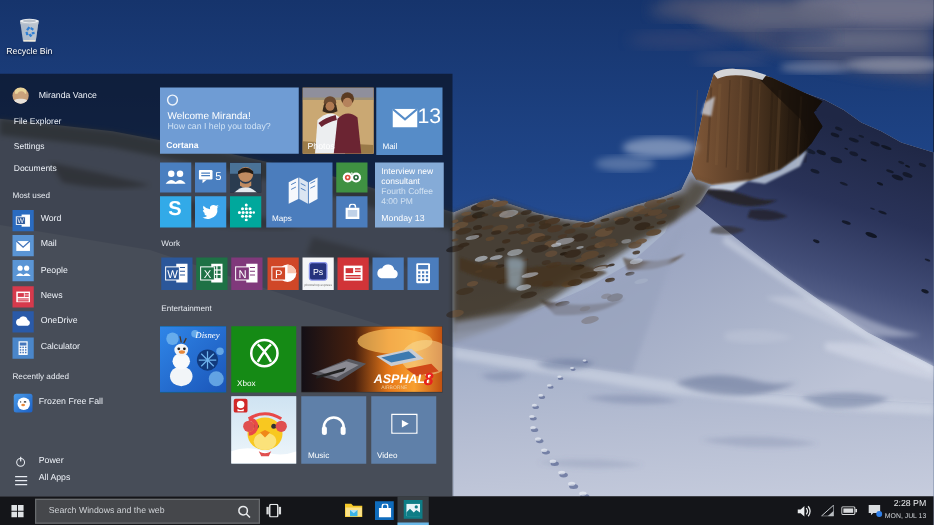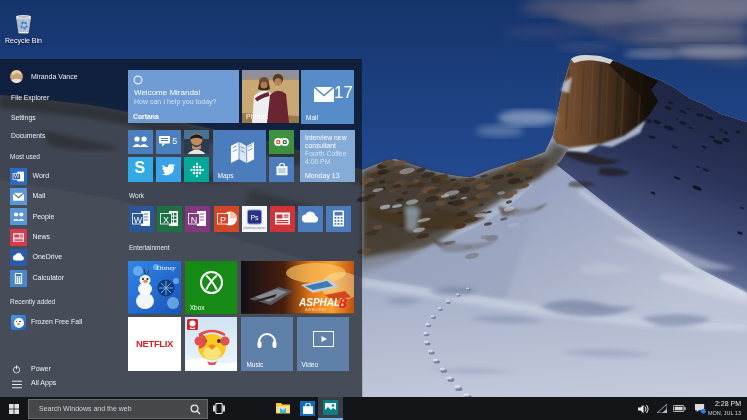--- a/index.html
+++ b/index.html
@@ -441,21 +441,21 @@
           <path d="M28,25 q8,-8 16,-1 l3,29 l-22,0 Z" fill="#6b2432"></path>
           <path d="M27,24 q-8,2 -13,6" stroke="#6b2432" stroke-width="4" fill="none"></path>
           <text x="4" y="49" font-size="7" fill="#fff" font-family="Liberation Sans">Photos</text>
         </svg>
       </div>
 <div class="tile" style="left:301.0px;top:11.0px;width:53.0px;height:54.0px;background:#568cc8">
         <svg class="abs" style="left:13px;top:17px" width="20" height="15" viewBox="0 0 20 15">
           <rect width="20" height="15" fill="#fff"></rect>
           <path d="M0,0 L10,8.5 L20,0" fill="none" stroke="#568cc8" stroke-width="1.6"></path>
         </svg>
-        <div class="abs" style="left:33px;top:13px;font-size:17px;font-weight:300;color:#fff">17</div>
+        <div class="abs" style="left:33px;top:13px;font-size:17px;font-weight:300;color:#fff">13</div>
         <div class="tlabel">Mail</div>
       </div>
 <div class="tile" style="left:128.0px;top:70.5px;width:25.0px;height:24.5px;background:#4a7fc0">
         <svg class="abs" style="left:4px;top:5px" width="17" height="14" viewBox="0 0 17 14">
           <circle cx="5" cy="4" r="2.6" fill="#fff"></circle>
           <circle cx="12" cy="4" r="2.6" fill="#fff"></circle>
           <path d="M0.5,12 q4.5,-6 9,0 Z" fill="#fff"></path>
           <path d="M7.5,12 q4.5,-6 9,0 Z" fill="#fff"></path>
         </svg>
       </div>
@@ -691,23 +691,20 @@
           <path d="M8,38 L38,26 L52,30 L30,44 Z" fill="#58585f"></path>
           <path d="M14,36 L36,28 L46,31 L28,41 Z" fill="#8a8a92"></path>
           <path d="M12,40 l24,-7 l-2,3 l-22,6 Z" fill="#222"></path>
           <path d="M60,24 L88,18 L98,26 L72,32 Z" fill="#c8ccd4"></path>
           <path d="M64,25 L86,20 L92,25 L72,29 Z" fill="#3c7ab0"></path>
           <path d="M84,34 L104,30 L110,36 L92,40 Z" fill="#d04818"></path>
           <text x="58" y="45" font-size="10" fill="#fff" font-family="Liberation Sans" font-weight="bold" font-style="italic">ASPHALT</text>
           <text x="98" y="47" font-size="14" fill="#e82020" font-family="Liberation Sans" font-weight="bold" font-style="italic">8</text>
           <text x="64" y="50" font-size="4" fill="#f0d0a0" font-family="Liberation Sans">AIRBORNE</text>
         </svg>
-      </div>
-<div class="tile" style="left:128.0px;top:258.0px;width:53.0px;height:53.5px;background:#fff">
-        <div class="abs" style="left:3px;top:21px;width:47px;text-align:center;font-size:9.5px;font-weight:bold;color:#d81f26;letter-spacing:-0.4px">NETFLIX</div>
       </div>
 <div class="tile" style="left:184.7px;top:258.0px;width:52.5px;height:53.5px;background:#dce8f2">
         <svg width="52.5" height="53.5" viewBox="0 0 52.5 53.5">
           <defs>
             <linearGradient id="ckg" x1="0" y1="0" x2="0" y2="1">
               <stop offset="0" stop-color="#cfe3f2"></stop>
               <stop offset="1" stop-color="#eef6fb"></stop>
             </linearGradient>
           </defs>
           <rect width="52.5" height="53.5" fill="url(#ckg)"></rect>

